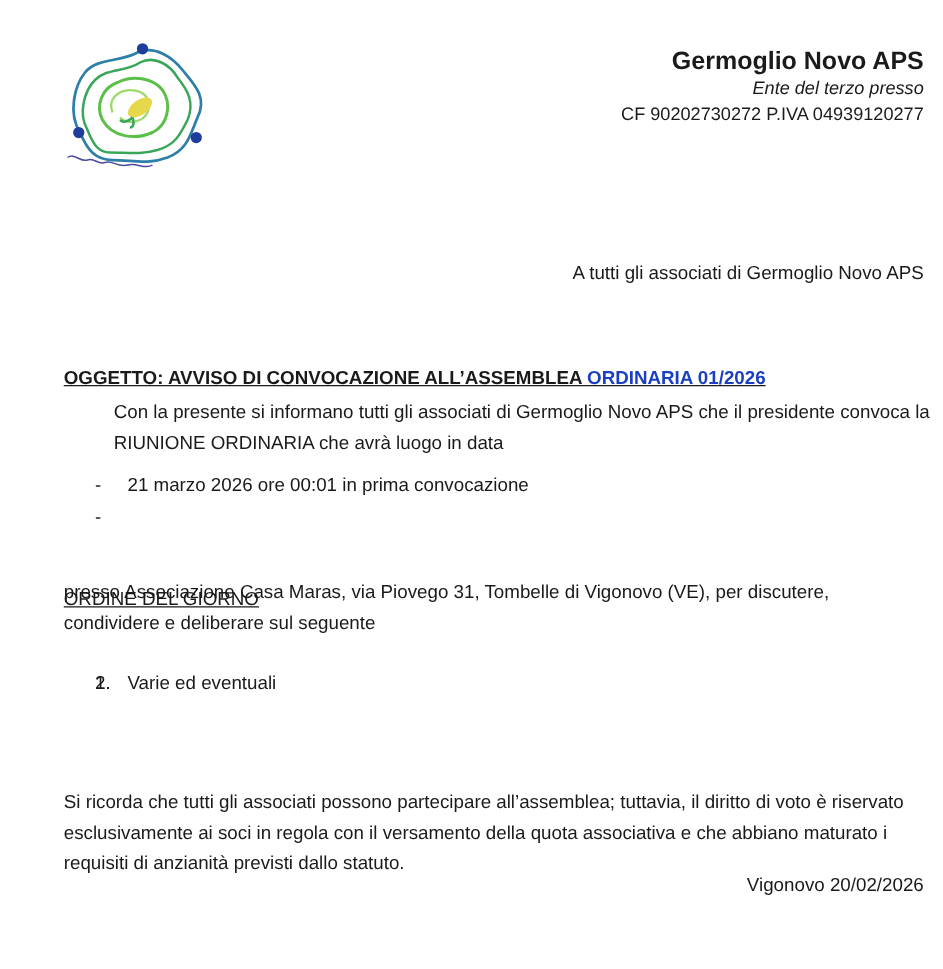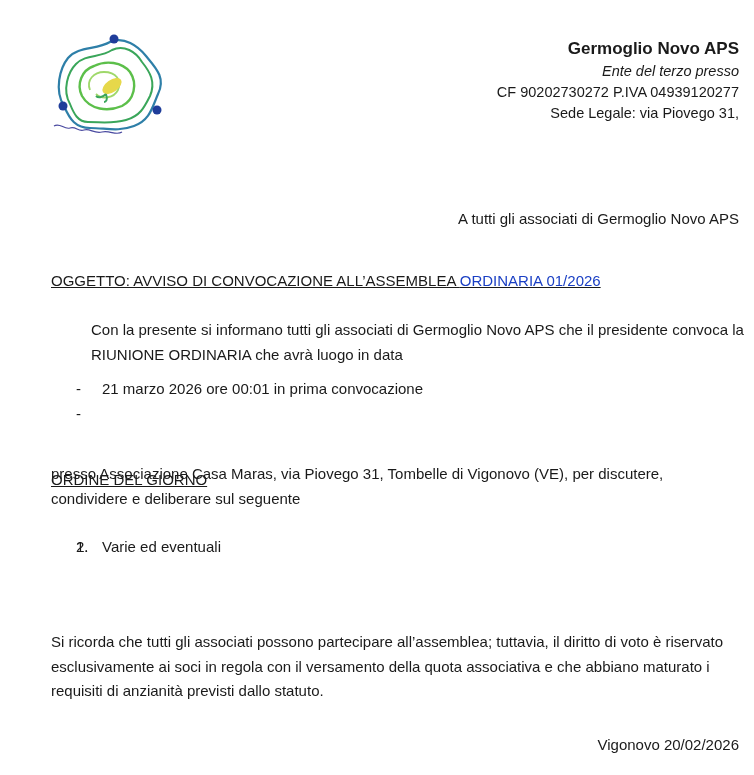--- a/index.html
+++ b/index.html
@@ -6,44 +6,44 @@
     body {
       width: 754px; height: 775px; position: relative; overflow: hidden;
       font-family: "Liberation Sans", "DejaVu Sans", sans-serif;
       color: #1a1a1a;
     }
     .logo { position: absolute; left: 46px; top: 28px; width: 126px; height: 120px; }
     .org {
       position: absolute; right: 15px; top: 37px; text-align: right;
       font-size: 14.5px; line-height: 21px;
     }
-    .org .name { font-weight: bold; font-size: 17px; line-height: 24px; }
+    .org .name { font-weight: bold; font-size: 20px; line-height: 24px; }
     .org .subtitle { font-style: italic; }
     .recipient {
       position: absolute; right: 15px; top: 210px; font-size: 15px; text-align: left;
     }
     .subject {
-      position: absolute; left: 51px; top: 272px; font-size: 15px; font-weight: normal;
+      position: absolute; left: 51px; top: 294px; font-size: 15px; font-weight: bold;
       text-decoration: underline;
     }
     .subject .link { color: #1a3fc4; }
     .para { position: absolute; left: 51px; width: 690px; font-size: 15px; line-height: 24.5px; }
     .p1 { top: 318px; margin-left: 40px; }
     .dates { position: absolute; left: 51px; top: 377px; font-size: 15px; line-height: 24.5px; margin: 0; padding: 0; list-style: none; }
     .dates li { position: relative; padding-left: 51px; }
     .dates li .dash { position: absolute; left: 25px; }
     .p2 { top: 462px; }
     .agenda-title {
       position: absolute; left: 51px; top: 471px; font-size: 15px; text-decoration: underline;
     }
     .agenda { position: absolute; left: 51px; top: 535px; font-size: 15px; line-height: 24.5px; margin: 0; padding: 0; list-style: none; }
     .agenda li { position: relative; padding-left: 51px; }
     .agenda li .num { position: absolute; left: 25px; }
     .p3 { top: 630px; }
-    .date-place { position: absolute; right: 15px; top: 736px; font-size: 15px; }
+    .date-place { position: absolute; right: 15px; top: 700px; font-size: 15px; }
   </style>
 </head>
 <body>
 
 <div class="logo">
   <svg width="126" height="120" viewBox="0 0 126 120">
     <path d="M18 78 C8 62 14 40 22 30 C32 18 50 22 64 14 C78 8 92 18 100 28 C110 40 120 50 112 66 C106 80 104 92 88 98 C72 104 60 100 44 100 C30 100 24 92 18 78 Z" fill="none" stroke="#2e7fa8" stroke-width="2.2"></path>
     <path d="M24 76 C16 62 22 44 30 36 C40 26 54 30 66 22 C78 16 90 24 96 34 C104 44 110 54 104 68 C98 80 94 88 80 92 C66 96 56 94 42 94 C32 94 28 86 24 76 Z" fill="none" stroke="#3aa65a" stroke-width="2"></path>
     <path d="M36 68 C30 56 36 42 48 38 C60 32 76 34 84 44 C92 56 88 72 76 78 C62 84 44 82 36 68 Z" fill="none" stroke="#5cbf4a" stroke-width="2.4"></path>
     <path d="M44 62 C40 52 48 44 58 44 C70 44 76 52 72 62 C68 70 56 72 50 66" fill="none" stroke="#9fd86a" stroke-width="1.8"></path>
@@ -53,21 +53,20 @@
     <circle cx="17" cy="78" r="4.5" fill="#1f3d9a"></circle>
     <circle cx="111" cy="82" r="4.5" fill="#1f3d9a"></circle>
     <path d="M8 98 C14 94 18 102 24 100 C30 98 32 104 38 102 C44 100 48 106 56 104 C64 102 70 108 76 104" fill="none" stroke="#4a4aa0" stroke-width="1.2"></path>
   </svg>
 </div>
 
 <div class="org">
   <div class="name">Germoglio Novo APS</div>
   <div class="subtitle">Ente del terzo presso</div>
   <div>CF 90202730272 P.IVA 04939120277</div>
-  <div>Sede Legale: via Piovego 31,</div>
 </div>
 
 <div class="recipient">A tutti gli associati di Germoglio Novo APS</div>
 
 <div class="subject">
   <span>OGGETTO: AVVISO DI CONVOCAZIONE ALL’ASSEMBLEA </span><span class="link">ORDINARIA 01/2026</span>
 </div>
 
 <div class="para p1">Con la presente si informano tutti gli associati di Germoglio Novo APS che il presidente convoca la RIUNIONE ORDINARIA che avrà luogo in data</div>
 

